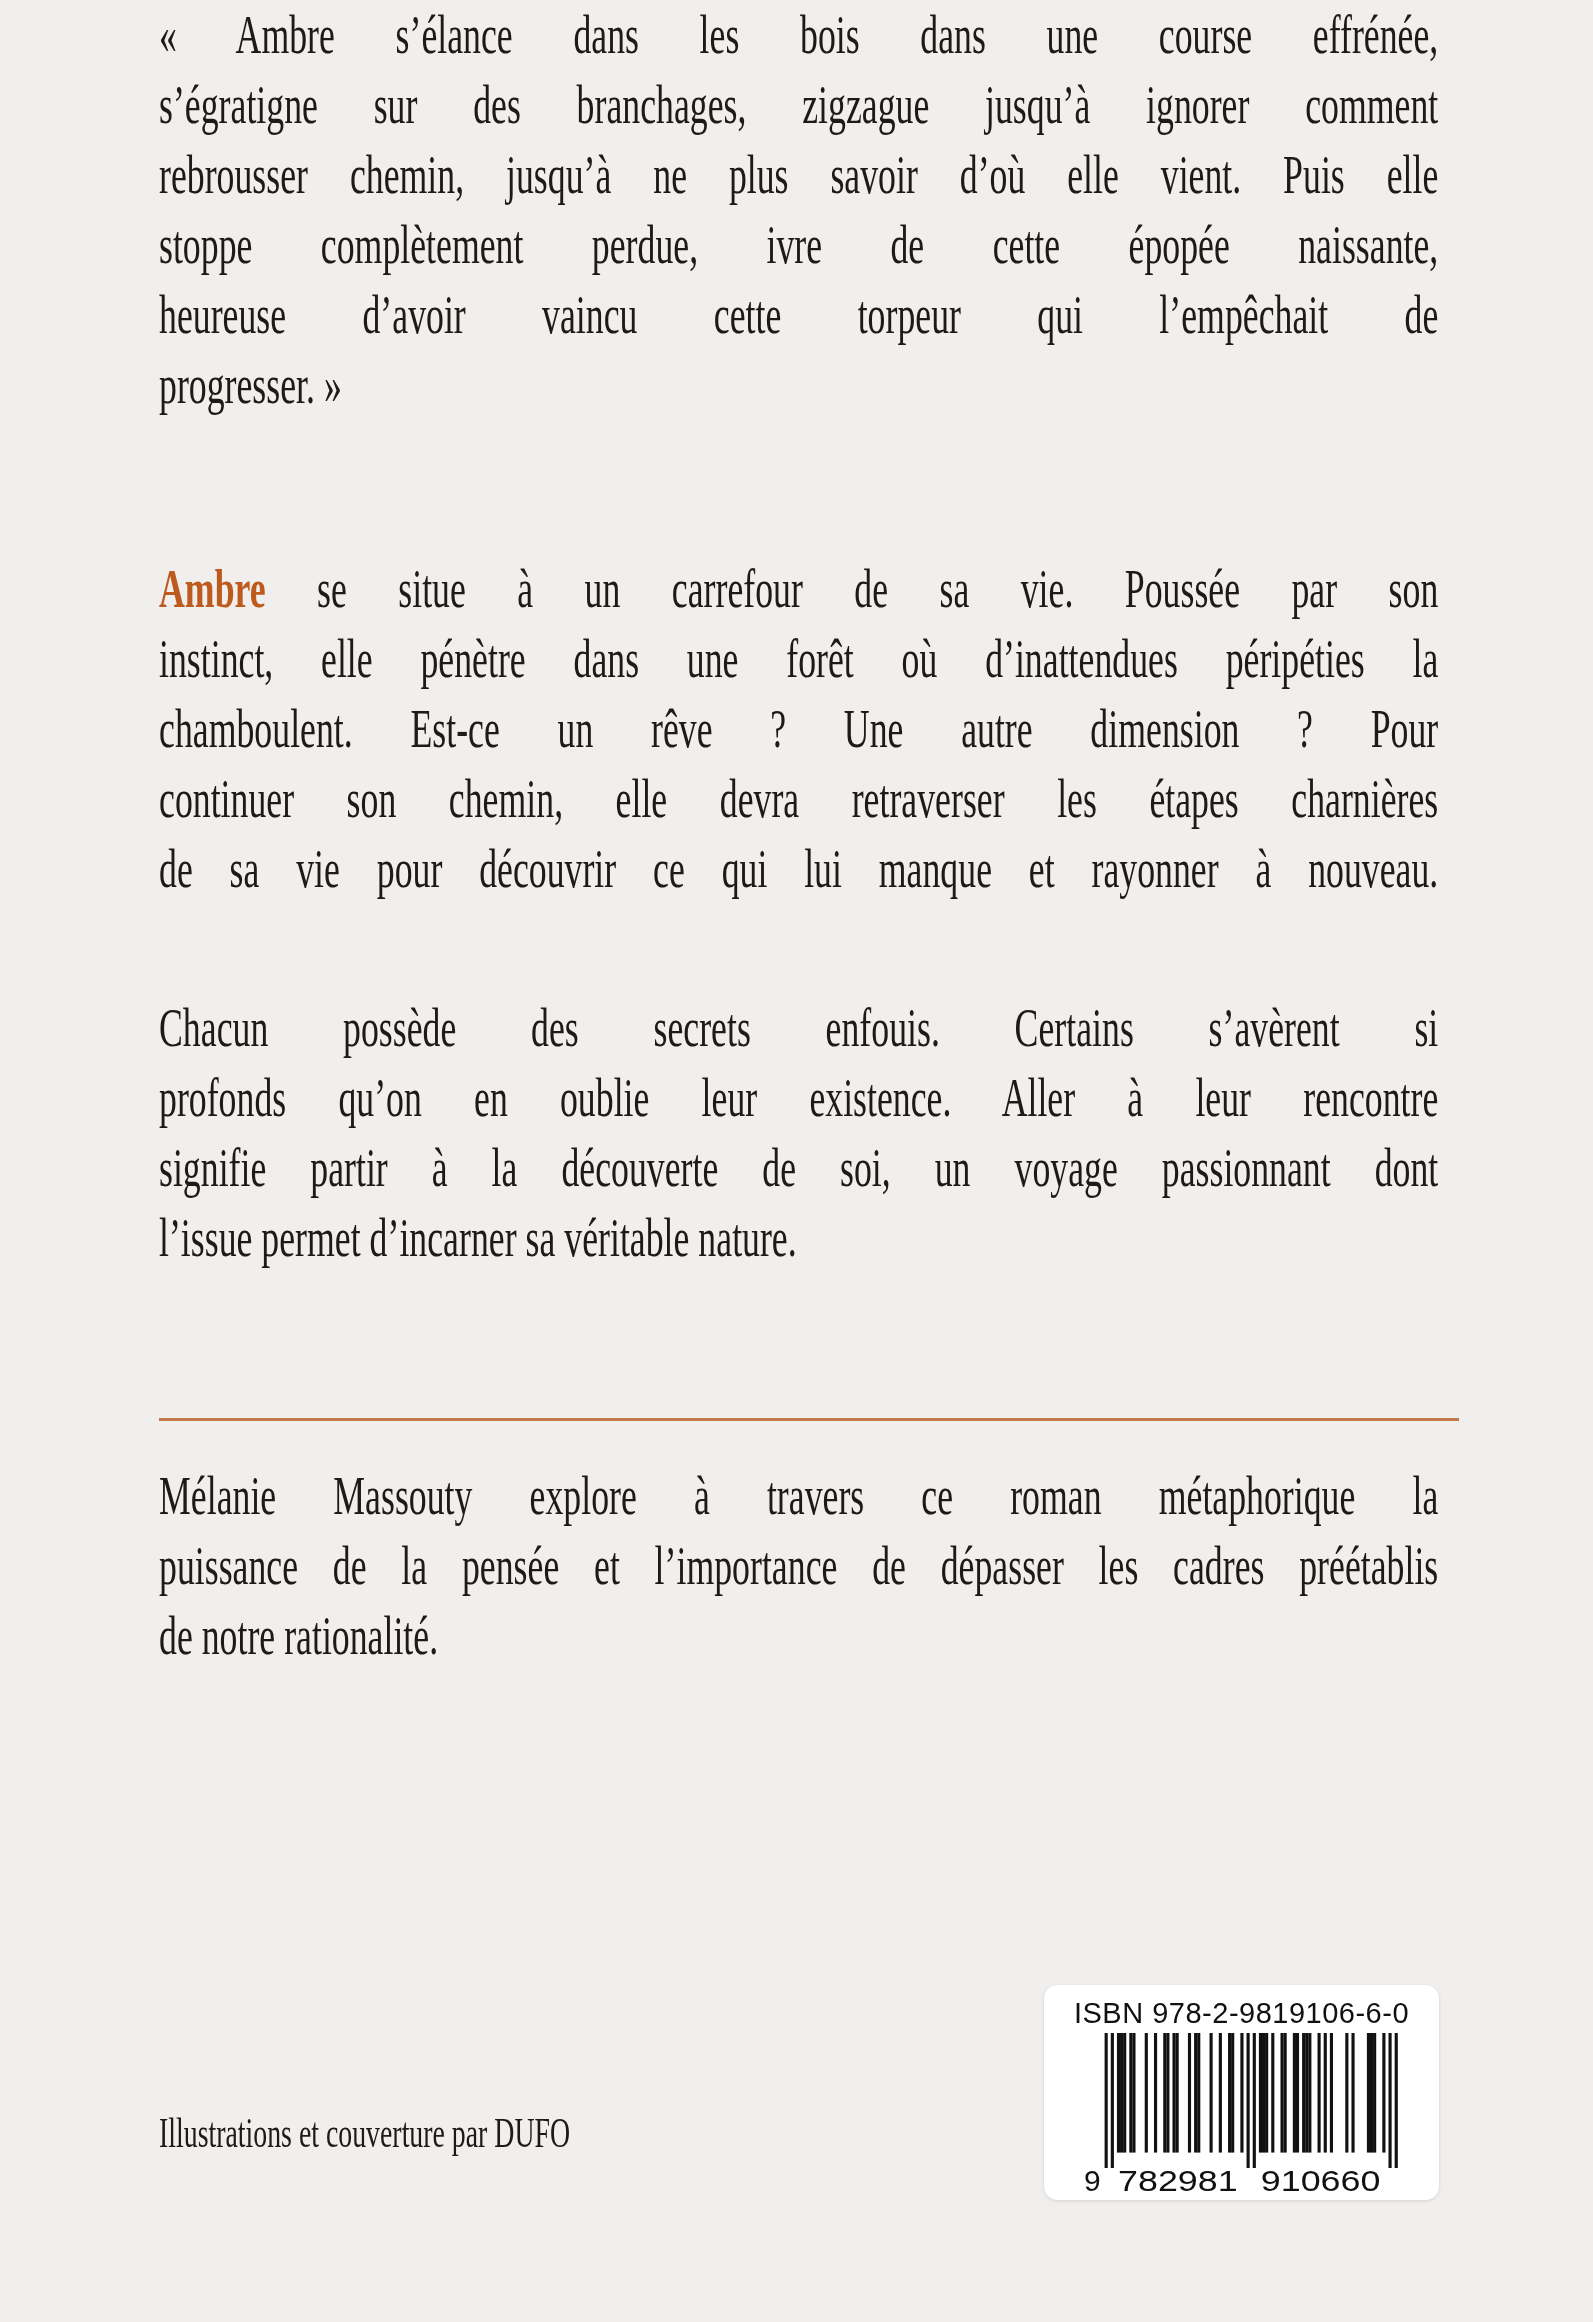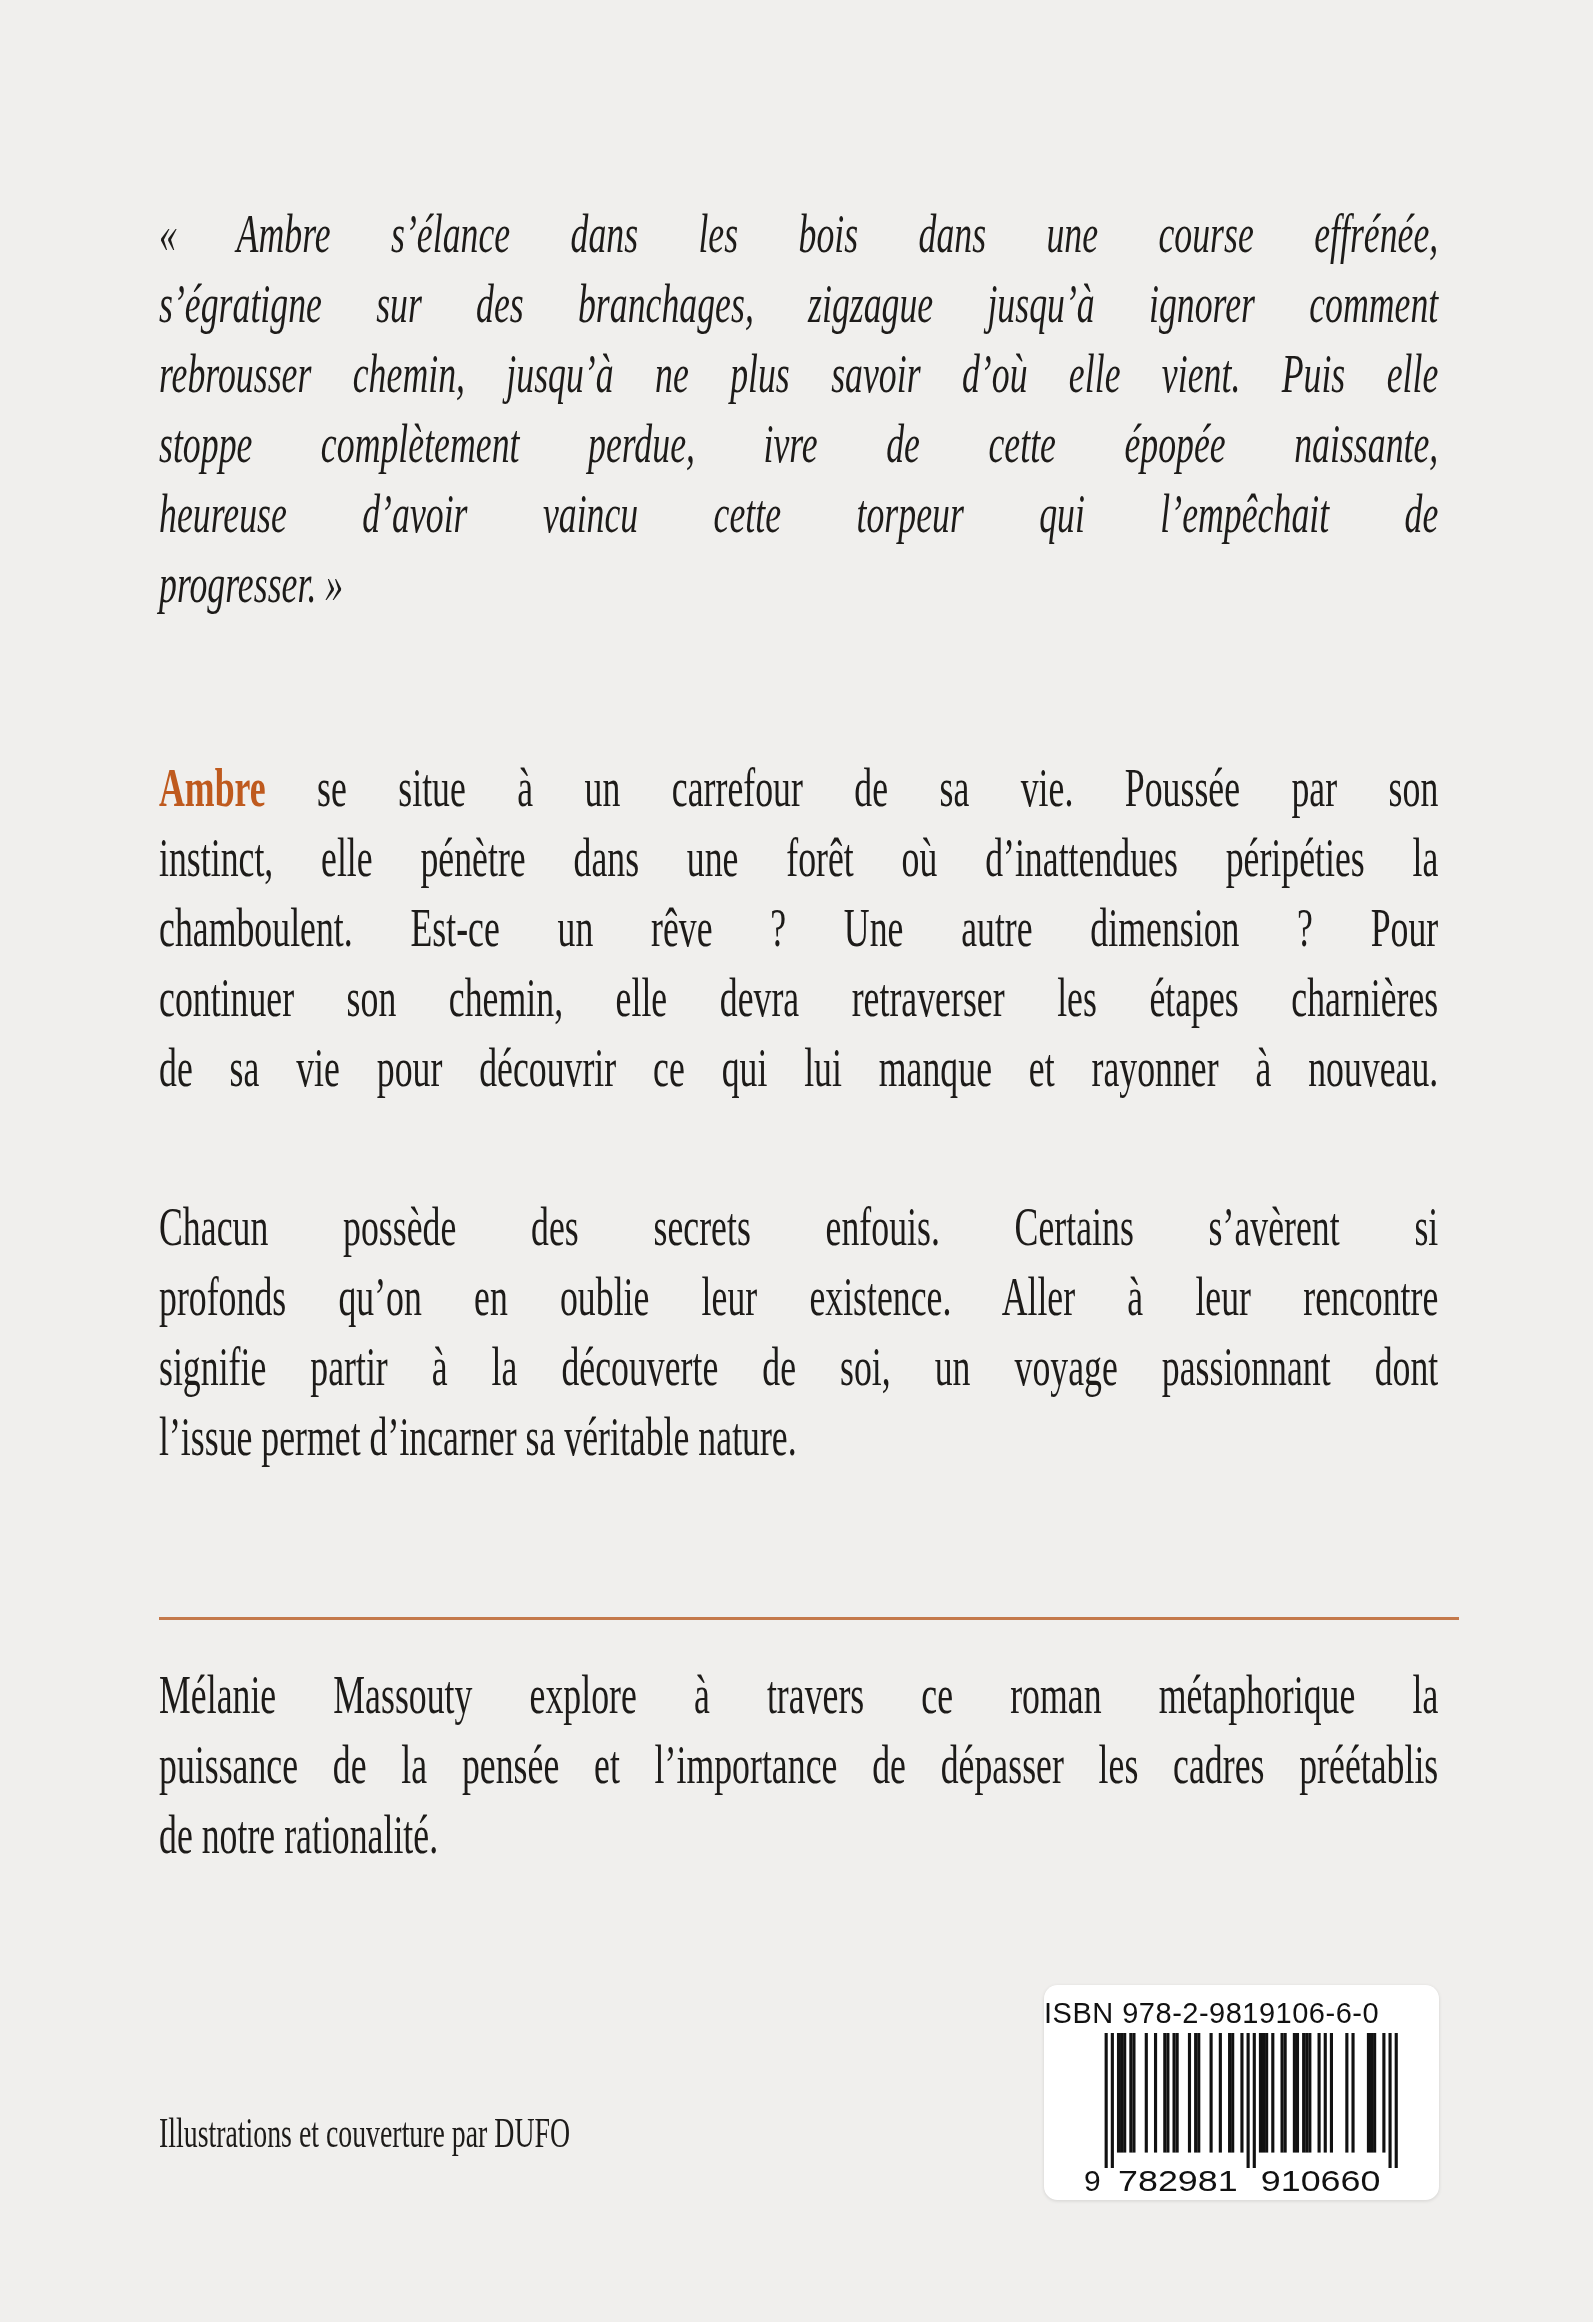--- a/index.html
+++ b/index.html
@@ -24,21 +24,21 @@
   .line {
     width: 1931px;
     transform: scaleX(0.6625);
     transform-origin: 0 0;
     text-align: justify;
     text-align-last: justify;
     text-justify: inter-word;
     white-space: nowrap;
   }
   .line.end { text-align: left; text-align-last: left; }
-  #quote { font-style: italic; margin-top: 199px; }
+  #quote { }
   #synopsis { margin-top: 134px; }
   #secrets { margin-top: 89px; }
   #author { margin-top: 40px; }
   .lead { font-weight: bold; font-style: normal; color: var(--accent, #bf5a1e); }
   .divider {
     border: 0; margin: 145px 0 0 0;
     height: 2.9px; width: 1300px;
     background: var(--divider, #c4794b);
   }
   .credits {
@@ -49,20 +49,21 @@
   .credits .line { width: 1159px; }
   .isbn-card {
     position: absolute; left: 1044px; top: 1985px;
     width: 395px; height: 215px;
     background: var(--card, #ffffff);
     border-radius: 13.5px;
     box-shadow: 0 1px 3.9px rgba(0,0,0,0.12);
   }
   .isbn-label {
     margin-top: 11.6px;
+    text-align: center;
     font-family: "Liberation Sans", sans-serif;
     font-size: 29px;
     letter-spacing: 0.5px;
     color: var(--barcode-ink, #111111);
   }
   .barcode-svg { position: absolute; left: 39px; top: 48px; }
   .barcode-digits {
     font-family: "Liberation Sans", sans-serif;
     font-size: 31px;
     fill: var(--barcode-ink, #111111);

